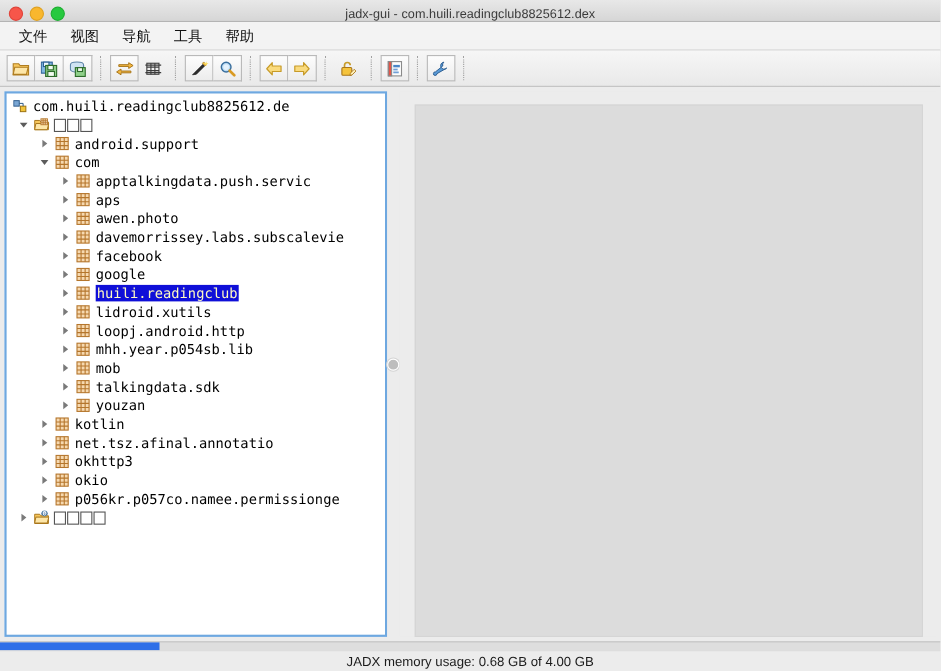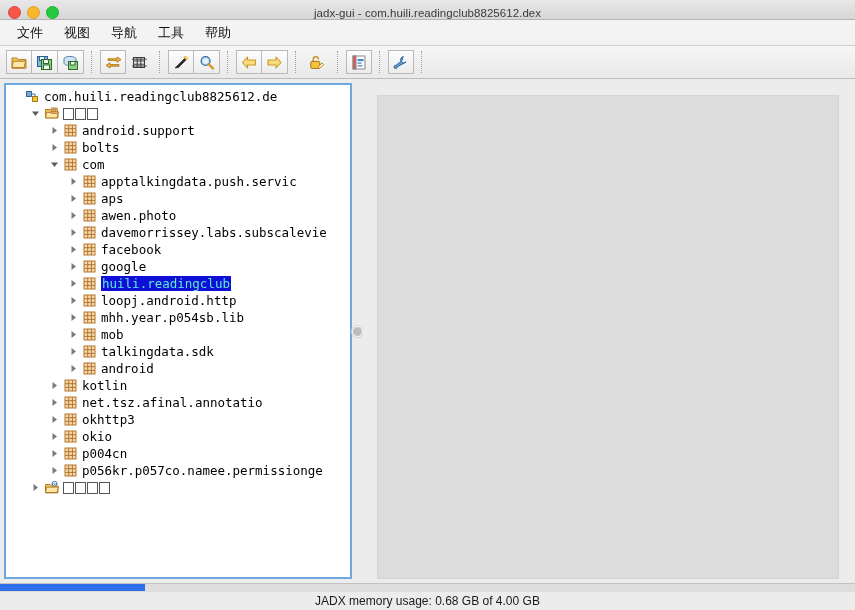--- a/index.html
+++ b/index.html
@@ -83,21 +83,21 @@
   }
   .tree-panel {
     width: 348px; min-width: 348px;
     margin: 4px 0 4px 4px;
     background: #ffffff;
     border: 2px solid #6ea8e0;
     box-sizing: border-box;
     overflow: hidden;
     position: relative;
   }
-  .tree-scroll { padding: 3px 0 0 2px; margin-left: 14px; }
+  .tree-scroll { padding: 3px 0 0 2px; }
 
   .splitter {
     width: 11px;
     background: #ececec;
     position: relative;
     display: flex; align-items: center; justify-content: center;
   }
   .split-handle {
     width: 9px; height: 9px; border-radius: 50%;
     background: #bdbdbd;
@@ -136,21 +136,21 @@
   }
   .twisty svg { display:block; }
   .node-icon {
     width: 17px; min-width: 17px;
     display: inline-flex; align-items: center; justify-content: center;
     margin-right: 3px;
   }
   .label { line-height: 15px; }
   .label.selected {
     background: #0f0fd8;
-    color: #5eead4;
+    color: #fef9c3;
     padding: 0 1px;
   }
   .cjk-box {
     display: inline-block;
     width: 11px; height: 12px;
     border: 1px solid #555;
     margin-right: 1px;
     vertical-align: -2px;
     box-sizing: border-box;
   }
@@ -402,357 +402,339 @@
                 <line x1="4.7" y1="1" x2="4.7" y2="12" stroke="#b5762c" stroke-width="1"></line>
                 <line x1="8.4" y1="1" x2="8.4" y2="12" stroke="#b5762c" stroke-width="1"></line>
               </svg>
             </span>
             <span class="label">android.support</span>
           </div>
           <div class="row">
             <span class="indent" style="width: 25px;"></span>
             <span class="twisty">
               <svg width="9" height="9" viewBox="0 0 9 9">
-                <path d="M2.5 1 L7 4.5 L2.5 8 Z" fill="#7a7a7a"></path>
-              </svg>
-            </span>
-            <span class="node-icon">
-              <svg width="13" height="13" viewBox="0 0 13 13">
-                <rect x="1" y="1" width="11" height="11" fill="#f6d9b0" stroke="#b5762c" stroke-width="1"></rect>
-                <line x1="1" y1="4.7" x2="12" y2="4.7" stroke="#b5762c" stroke-width="1"></line>
-                <line x1="1" y1="8.4" x2="12" y2="8.4" stroke="#b5762c" stroke-width="1"></line>
-                <line x1="4.7" y1="1" x2="4.7" y2="12" stroke="#b5762c" stroke-width="1"></line>
-                <line x1="8.4" y1="1" x2="8.4" y2="12" stroke="#b5762c" stroke-width="1"></line>
-              </svg>
-            </span>
-            <span class="label">bolts</span>
+                <path d="M1 2.5 L8 2.5 L4.5 7 Z" fill="#5c5c5c"></path>
+              </svg>
+            </span>
+            <span class="node-icon">
+              <svg width="13" height="13" viewBox="0 0 13 13">
+                <rect x="1" y="1" width="11" height="11" fill="#f6d9b0" stroke="#b5762c" stroke-width="1"></rect>
+                <line x1="1" y1="4.7" x2="12" y2="4.7" stroke="#b5762c" stroke-width="1"></line>
+                <line x1="1" y1="8.4" x2="12" y2="8.4" stroke="#b5762c" stroke-width="1"></line>
+                <line x1="4.7" y1="1" x2="4.7" y2="12" stroke="#b5762c" stroke-width="1"></line>
+                <line x1="8.4" y1="1" x2="8.4" y2="12" stroke="#b5762c" stroke-width="1"></line>
+              </svg>
+            </span>
+            <span class="label">com</span>
+          </div>
+          <div class="row">
+            <span class="indent" style="width: 44px;"></span>
+            <span class="twisty">
+              <svg width="9" height="9" viewBox="0 0 9 9">
+                <path d="M2.5 1 L7 4.5 L2.5 8 Z" fill="#7a7a7a"></path>
+              </svg>
+            </span>
+            <span class="node-icon">
+              <svg width="13" height="13" viewBox="0 0 13 13">
+                <rect x="1" y="1" width="11" height="11" fill="#f6d9b0" stroke="#b5762c" stroke-width="1"></rect>
+                <line x1="1" y1="4.7" x2="12" y2="4.7" stroke="#b5762c" stroke-width="1"></line>
+                <line x1="1" y1="8.4" x2="12" y2="8.4" stroke="#b5762c" stroke-width="1"></line>
+                <line x1="4.7" y1="1" x2="4.7" y2="12" stroke="#b5762c" stroke-width="1"></line>
+                <line x1="8.4" y1="1" x2="8.4" y2="12" stroke="#b5762c" stroke-width="1"></line>
+              </svg>
+            </span>
+            <span class="label">apptalkingdata.push.servic</span>
+          </div>
+          <div class="row">
+            <span class="indent" style="width: 44px;"></span>
+            <span class="twisty">
+              <svg width="9" height="9" viewBox="0 0 9 9">
+                <path d="M2.5 1 L7 4.5 L2.5 8 Z" fill="#7a7a7a"></path>
+              </svg>
+            </span>
+            <span class="node-icon">
+              <svg width="13" height="13" viewBox="0 0 13 13">
+                <rect x="1" y="1" width="11" height="11" fill="#f6d9b0" stroke="#b5762c" stroke-width="1"></rect>
+                <line x1="1" y1="4.7" x2="12" y2="4.7" stroke="#b5762c" stroke-width="1"></line>
+                <line x1="1" y1="8.4" x2="12" y2="8.4" stroke="#b5762c" stroke-width="1"></line>
+                <line x1="4.7" y1="1" x2="4.7" y2="12" stroke="#b5762c" stroke-width="1"></line>
+                <line x1="8.4" y1="1" x2="8.4" y2="12" stroke="#b5762c" stroke-width="1"></line>
+              </svg>
+            </span>
+            <span class="label">aps</span>
+          </div>
+          <div class="row">
+            <span class="indent" style="width: 44px;"></span>
+            <span class="twisty">
+              <svg width="9" height="9" viewBox="0 0 9 9">
+                <path d="M2.5 1 L7 4.5 L2.5 8 Z" fill="#7a7a7a"></path>
+              </svg>
+            </span>
+            <span class="node-icon">
+              <svg width="13" height="13" viewBox="0 0 13 13">
+                <rect x="1" y="1" width="11" height="11" fill="#f6d9b0" stroke="#b5762c" stroke-width="1"></rect>
+                <line x1="1" y1="4.7" x2="12" y2="4.7" stroke="#b5762c" stroke-width="1"></line>
+                <line x1="1" y1="8.4" x2="12" y2="8.4" stroke="#b5762c" stroke-width="1"></line>
+                <line x1="4.7" y1="1" x2="4.7" y2="12" stroke="#b5762c" stroke-width="1"></line>
+                <line x1="8.4" y1="1" x2="8.4" y2="12" stroke="#b5762c" stroke-width="1"></line>
+              </svg>
+            </span>
+            <span class="label">awen.photo</span>
+          </div>
+          <div class="row">
+            <span class="indent" style="width: 44px;"></span>
+            <span class="twisty">
+              <svg width="9" height="9" viewBox="0 0 9 9">
+                <path d="M2.5 1 L7 4.5 L2.5 8 Z" fill="#7a7a7a"></path>
+              </svg>
+            </span>
+            <span class="node-icon">
+              <svg width="13" height="13" viewBox="0 0 13 13">
+                <rect x="1" y="1" width="11" height="11" fill="#f6d9b0" stroke="#b5762c" stroke-width="1"></rect>
+                <line x1="1" y1="4.7" x2="12" y2="4.7" stroke="#b5762c" stroke-width="1"></line>
+                <line x1="1" y1="8.4" x2="12" y2="8.4" stroke="#b5762c" stroke-width="1"></line>
+                <line x1="4.7" y1="1" x2="4.7" y2="12" stroke="#b5762c" stroke-width="1"></line>
+                <line x1="8.4" y1="1" x2="8.4" y2="12" stroke="#b5762c" stroke-width="1"></line>
+              </svg>
+            </span>
+            <span class="label">davemorrissey.labs.subscalevie</span>
+          </div>
+          <div class="row">
+            <span class="indent" style="width: 44px;"></span>
+            <span class="twisty">
+              <svg width="9" height="9" viewBox="0 0 9 9">
+                <path d="M2.5 1 L7 4.5 L2.5 8 Z" fill="#7a7a7a"></path>
+              </svg>
+            </span>
+            <span class="node-icon">
+              <svg width="13" height="13" viewBox="0 0 13 13">
+                <rect x="1" y="1" width="11" height="11" fill="#f6d9b0" stroke="#b5762c" stroke-width="1"></rect>
+                <line x1="1" y1="4.7" x2="12" y2="4.7" stroke="#b5762c" stroke-width="1"></line>
+                <line x1="1" y1="8.4" x2="12" y2="8.4" stroke="#b5762c" stroke-width="1"></line>
+                <line x1="4.7" y1="1" x2="4.7" y2="12" stroke="#b5762c" stroke-width="1"></line>
+                <line x1="8.4" y1="1" x2="8.4" y2="12" stroke="#b5762c" stroke-width="1"></line>
+              </svg>
+            </span>
+            <span class="label">facebook</span>
+          </div>
+          <div class="row">
+            <span class="indent" style="width: 44px;"></span>
+            <span class="twisty">
+              <svg width="9" height="9" viewBox="0 0 9 9">
+                <path d="M2.5 1 L7 4.5 L2.5 8 Z" fill="#7a7a7a"></path>
+              </svg>
+            </span>
+            <span class="node-icon">
+              <svg width="13" height="13" viewBox="0 0 13 13">
+                <rect x="1" y="1" width="11" height="11" fill="#f6d9b0" stroke="#b5762c" stroke-width="1"></rect>
+                <line x1="1" y1="4.7" x2="12" y2="4.7" stroke="#b5762c" stroke-width="1"></line>
+                <line x1="1" y1="8.4" x2="12" y2="8.4" stroke="#b5762c" stroke-width="1"></line>
+                <line x1="4.7" y1="1" x2="4.7" y2="12" stroke="#b5762c" stroke-width="1"></line>
+                <line x1="8.4" y1="1" x2="8.4" y2="12" stroke="#b5762c" stroke-width="1"></line>
+              </svg>
+            </span>
+            <span class="label">google</span>
+          </div>
+          <div class="row">
+            <span class="indent" style="width: 44px;"></span>
+            <span class="twisty">
+              <svg width="9" height="9" viewBox="0 0 9 9">
+                <path d="M2.5 1 L7 4.5 L2.5 8 Z" fill="#7a7a7a"></path>
+              </svg>
+            </span>
+            <span class="node-icon">
+              <svg width="13" height="13" viewBox="0 0 13 13">
+                <rect x="1" y="1" width="11" height="11" fill="#f6d9b0" stroke="#b5762c" stroke-width="1"></rect>
+                <line x1="1" y1="4.7" x2="12" y2="4.7" stroke="#b5762c" stroke-width="1"></line>
+                <line x1="1" y1="8.4" x2="12" y2="8.4" stroke="#b5762c" stroke-width="1"></line>
+                <line x1="4.7" y1="1" x2="4.7" y2="12" stroke="#b5762c" stroke-width="1"></line>
+                <line x1="8.4" y1="1" x2="8.4" y2="12" stroke="#b5762c" stroke-width="1"></line>
+              </svg>
+            </span>
+            <span class="label selected">huili.readingclub</span>
+          </div>
+          <div class="row">
+            <span class="indent" style="width: 44px;"></span>
+            <span class="twisty">
+              <svg width="9" height="9" viewBox="0 0 9 9">
+                <path d="M2.5 1 L7 4.5 L2.5 8 Z" fill="#7a7a7a"></path>
+              </svg>
+            </span>
+            <span class="node-icon">
+              <svg width="13" height="13" viewBox="0 0 13 13">
+                <rect x="1" y="1" width="11" height="11" fill="#f6d9b0" stroke="#b5762c" stroke-width="1"></rect>
+                <line x1="1" y1="4.7" x2="12" y2="4.7" stroke="#b5762c" stroke-width="1"></line>
+                <line x1="1" y1="8.4" x2="12" y2="8.4" stroke="#b5762c" stroke-width="1"></line>
+                <line x1="4.7" y1="1" x2="4.7" y2="12" stroke="#b5762c" stroke-width="1"></line>
+                <line x1="8.4" y1="1" x2="8.4" y2="12" stroke="#b5762c" stroke-width="1"></line>
+              </svg>
+            </span>
+            <span class="label">lidroid.xutils</span>
+          </div>
+          <div class="row">
+            <span class="indent" style="width: 44px;"></span>
+            <span class="twisty">
+              <svg width="9" height="9" viewBox="0 0 9 9">
+                <path d="M2.5 1 L7 4.5 L2.5 8 Z" fill="#7a7a7a"></path>
+              </svg>
+            </span>
+            <span class="node-icon">
+              <svg width="13" height="13" viewBox="0 0 13 13">
+                <rect x="1" y="1" width="11" height="11" fill="#f6d9b0" stroke="#b5762c" stroke-width="1"></rect>
+                <line x1="1" y1="4.7" x2="12" y2="4.7" stroke="#b5762c" stroke-width="1"></line>
+                <line x1="1" y1="8.4" x2="12" y2="8.4" stroke="#b5762c" stroke-width="1"></line>
+                <line x1="4.7" y1="1" x2="4.7" y2="12" stroke="#b5762c" stroke-width="1"></line>
+                <line x1="8.4" y1="1" x2="8.4" y2="12" stroke="#b5762c" stroke-width="1"></line>
+              </svg>
+            </span>
+            <span class="label">loopj.android.http</span>
+          </div>
+          <div class="row">
+            <span class="indent" style="width: 44px;"></span>
+            <span class="twisty">
+              <svg width="9" height="9" viewBox="0 0 9 9">
+                <path d="M2.5 1 L7 4.5 L2.5 8 Z" fill="#7a7a7a"></path>
+              </svg>
+            </span>
+            <span class="node-icon">
+              <svg width="13" height="13" viewBox="0 0 13 13">
+                <rect x="1" y="1" width="11" height="11" fill="#f6d9b0" stroke="#b5762c" stroke-width="1"></rect>
+                <line x1="1" y1="4.7" x2="12" y2="4.7" stroke="#b5762c" stroke-width="1"></line>
+                <line x1="1" y1="8.4" x2="12" y2="8.4" stroke="#b5762c" stroke-width="1"></line>
+                <line x1="4.7" y1="1" x2="4.7" y2="12" stroke="#b5762c" stroke-width="1"></line>
+                <line x1="8.4" y1="1" x2="8.4" y2="12" stroke="#b5762c" stroke-width="1"></line>
+              </svg>
+            </span>
+            <span class="label">mhh.year.p054sb.lib</span>
+          </div>
+          <div class="row">
+            <span class="indent" style="width: 44px;"></span>
+            <span class="twisty">
+              <svg width="9" height="9" viewBox="0 0 9 9">
+                <path d="M2.5 1 L7 4.5 L2.5 8 Z" fill="#7a7a7a"></path>
+              </svg>
+            </span>
+            <span class="node-icon">
+              <svg width="13" height="13" viewBox="0 0 13 13">
+                <rect x="1" y="1" width="11" height="11" fill="#f6d9b0" stroke="#b5762c" stroke-width="1"></rect>
+                <line x1="1" y1="4.7" x2="12" y2="4.7" stroke="#b5762c" stroke-width="1"></line>
+                <line x1="1" y1="8.4" x2="12" y2="8.4" stroke="#b5762c" stroke-width="1"></line>
+                <line x1="4.7" y1="1" x2="4.7" y2="12" stroke="#b5762c" stroke-width="1"></line>
+                <line x1="8.4" y1="1" x2="8.4" y2="12" stroke="#b5762c" stroke-width="1"></line>
+              </svg>
+            </span>
+            <span class="label">mob</span>
+          </div>
+          <div class="row">
+            <span class="indent" style="width: 44px;"></span>
+            <span class="twisty">
+              <svg width="9" height="9" viewBox="0 0 9 9">
+                <path d="M2.5 1 L7 4.5 L2.5 8 Z" fill="#7a7a7a"></path>
+              </svg>
+            </span>
+            <span class="node-icon">
+              <svg width="13" height="13" viewBox="0 0 13 13">
+                <rect x="1" y="1" width="11" height="11" fill="#f6d9b0" stroke="#b5762c" stroke-width="1"></rect>
+                <line x1="1" y1="4.7" x2="12" y2="4.7" stroke="#b5762c" stroke-width="1"></line>
+                <line x1="1" y1="8.4" x2="12" y2="8.4" stroke="#b5762c" stroke-width="1"></line>
+                <line x1="4.7" y1="1" x2="4.7" y2="12" stroke="#b5762c" stroke-width="1"></line>
+                <line x1="8.4" y1="1" x2="8.4" y2="12" stroke="#b5762c" stroke-width="1"></line>
+              </svg>
+            </span>
+            <span class="label">talkingdata.sdk</span>
+          </div>
+          <div class="row">
+            <span class="indent" style="width: 44px;"></span>
+            <span class="twisty">
+              <svg width="9" height="9" viewBox="0 0 9 9">
+                <path d="M2.5 1 L7 4.5 L2.5 8 Z" fill="#7a7a7a"></path>
+              </svg>
+            </span>
+            <span class="node-icon">
+              <svg width="13" height="13" viewBox="0 0 13 13">
+                <rect x="1" y="1" width="11" height="11" fill="#f6d9b0" stroke="#b5762c" stroke-width="1"></rect>
+                <line x1="1" y1="4.7" x2="12" y2="4.7" stroke="#b5762c" stroke-width="1"></line>
+                <line x1="1" y1="8.4" x2="12" y2="8.4" stroke="#b5762c" stroke-width="1"></line>
+                <line x1="4.7" y1="1" x2="4.7" y2="12" stroke="#b5762c" stroke-width="1"></line>
+                <line x1="8.4" y1="1" x2="8.4" y2="12" stroke="#b5762c" stroke-width="1"></line>
+              </svg>
+            </span>
+            <span class="label">youzan</span>
           </div>
           <div class="row">
             <span class="indent" style="width: 25px;"></span>
             <span class="twisty">
               <svg width="9" height="9" viewBox="0 0 9 9">
-                <path d="M1 2.5 L8 2.5 L4.5 7 Z" fill="#5c5c5c"></path>
-              </svg>
-            </span>
-            <span class="node-icon">
-              <svg width="13" height="13" viewBox="0 0 13 13">
-                <rect x="1" y="1" width="11" height="11" fill="#f6d9b0" stroke="#b5762c" stroke-width="1"></rect>
-                <line x1="1" y1="4.7" x2="12" y2="4.7" stroke="#b5762c" stroke-width="1"></line>
-                <line x1="1" y1="8.4" x2="12" y2="8.4" stroke="#b5762c" stroke-width="1"></line>
-                <line x1="4.7" y1="1" x2="4.7" y2="12" stroke="#b5762c" stroke-width="1"></line>
-                <line x1="8.4" y1="1" x2="8.4" y2="12" stroke="#b5762c" stroke-width="1"></line>
-              </svg>
-            </span>
-            <span class="label">com</span>
-          </div>
-          <div class="row">
-            <span class="indent" style="width: 44px;"></span>
-            <span class="twisty">
-              <svg width="9" height="9" viewBox="0 0 9 9">
-                <path d="M2.5 1 L7 4.5 L2.5 8 Z" fill="#7a7a7a"></path>
-              </svg>
-            </span>
-            <span class="node-icon">
-              <svg width="13" height="13" viewBox="0 0 13 13">
-                <rect x="1" y="1" width="11" height="11" fill="#f6d9b0" stroke="#b5762c" stroke-width="1"></rect>
-                <line x1="1" y1="4.7" x2="12" y2="4.7" stroke="#b5762c" stroke-width="1"></line>
-                <line x1="1" y1="8.4" x2="12" y2="8.4" stroke="#b5762c" stroke-width="1"></line>
-                <line x1="4.7" y1="1" x2="4.7" y2="12" stroke="#b5762c" stroke-width="1"></line>
-                <line x1="8.4" y1="1" x2="8.4" y2="12" stroke="#b5762c" stroke-width="1"></line>
-              </svg>
-            </span>
-            <span class="label">apptalkingdata.push.servic</span>
-          </div>
-          <div class="row">
-            <span class="indent" style="width: 44px;"></span>
-            <span class="twisty">
-              <svg width="9" height="9" viewBox="0 0 9 9">
-                <path d="M2.5 1 L7 4.5 L2.5 8 Z" fill="#7a7a7a"></path>
-              </svg>
-            </span>
-            <span class="node-icon">
-              <svg width="13" height="13" viewBox="0 0 13 13">
-                <rect x="1" y="1" width="11" height="11" fill="#f6d9b0" stroke="#b5762c" stroke-width="1"></rect>
-                <line x1="1" y1="4.7" x2="12" y2="4.7" stroke="#b5762c" stroke-width="1"></line>
-                <line x1="1" y1="8.4" x2="12" y2="8.4" stroke="#b5762c" stroke-width="1"></line>
-                <line x1="4.7" y1="1" x2="4.7" y2="12" stroke="#b5762c" stroke-width="1"></line>
-                <line x1="8.4" y1="1" x2="8.4" y2="12" stroke="#b5762c" stroke-width="1"></line>
-              </svg>
-            </span>
-            <span class="label">aps</span>
-          </div>
-          <div class="row">
-            <span class="indent" style="width: 44px;"></span>
-            <span class="twisty">
-              <svg width="9" height="9" viewBox="0 0 9 9">
-                <path d="M2.5 1 L7 4.5 L2.5 8 Z" fill="#7a7a7a"></path>
-              </svg>
-            </span>
-            <span class="node-icon">
-              <svg width="13" height="13" viewBox="0 0 13 13">
-                <rect x="1" y="1" width="11" height="11" fill="#f6d9b0" stroke="#b5762c" stroke-width="1"></rect>
-                <line x1="1" y1="4.7" x2="12" y2="4.7" stroke="#b5762c" stroke-width="1"></line>
-                <line x1="1" y1="8.4" x2="12" y2="8.4" stroke="#b5762c" stroke-width="1"></line>
-                <line x1="4.7" y1="1" x2="4.7" y2="12" stroke="#b5762c" stroke-width="1"></line>
-                <line x1="8.4" y1="1" x2="8.4" y2="12" stroke="#b5762c" stroke-width="1"></line>
-              </svg>
-            </span>
-            <span class="label">awen.photo</span>
-          </div>
-          <div class="row">
-            <span class="indent" style="width: 44px;"></span>
-            <span class="twisty">
-              <svg width="9" height="9" viewBox="0 0 9 9">
-                <path d="M2.5 1 L7 4.5 L2.5 8 Z" fill="#7a7a7a"></path>
-              </svg>
-            </span>
-            <span class="node-icon">
-              <svg width="13" height="13" viewBox="0 0 13 13">
-                <rect x="1" y="1" width="11" height="11" fill="#f6d9b0" stroke="#b5762c" stroke-width="1"></rect>
-                <line x1="1" y1="4.7" x2="12" y2="4.7" stroke="#b5762c" stroke-width="1"></line>
-                <line x1="1" y1="8.4" x2="12" y2="8.4" stroke="#b5762c" stroke-width="1"></line>
-                <line x1="4.7" y1="1" x2="4.7" y2="12" stroke="#b5762c" stroke-width="1"></line>
-                <line x1="8.4" y1="1" x2="8.4" y2="12" stroke="#b5762c" stroke-width="1"></line>
-              </svg>
-            </span>
-            <span class="label">davemorrissey.labs.subscalevie</span>
-          </div>
-          <div class="row">
-            <span class="indent" style="width: 44px;"></span>
-            <span class="twisty">
-              <svg width="9" height="9" viewBox="0 0 9 9">
-                <path d="M2.5 1 L7 4.5 L2.5 8 Z" fill="#7a7a7a"></path>
-              </svg>
-            </span>
-            <span class="node-icon">
-              <svg width="13" height="13" viewBox="0 0 13 13">
-                <rect x="1" y="1" width="11" height="11" fill="#f6d9b0" stroke="#b5762c" stroke-width="1"></rect>
-                <line x1="1" y1="4.7" x2="12" y2="4.7" stroke="#b5762c" stroke-width="1"></line>
-                <line x1="1" y1="8.4" x2="12" y2="8.4" stroke="#b5762c" stroke-width="1"></line>
-                <line x1="4.7" y1="1" x2="4.7" y2="12" stroke="#b5762c" stroke-width="1"></line>
-                <line x1="8.4" y1="1" x2="8.4" y2="12" stroke="#b5762c" stroke-width="1"></line>
-              </svg>
-            </span>
-            <span class="label">facebook</span>
-          </div>
-          <div class="row">
-            <span class="indent" style="width: 44px;"></span>
-            <span class="twisty">
-              <svg width="9" height="9" viewBox="0 0 9 9">
-                <path d="M2.5 1 L7 4.5 L2.5 8 Z" fill="#7a7a7a"></path>
-              </svg>
-            </span>
-            <span class="node-icon">
-              <svg width="13" height="13" viewBox="0 0 13 13">
-                <rect x="1" y="1" width="11" height="11" fill="#f6d9b0" stroke="#b5762c" stroke-width="1"></rect>
-                <line x1="1" y1="4.7" x2="12" y2="4.7" stroke="#b5762c" stroke-width="1"></line>
-                <line x1="1" y1="8.4" x2="12" y2="8.4" stroke="#b5762c" stroke-width="1"></line>
-                <line x1="4.7" y1="1" x2="4.7" y2="12" stroke="#b5762c" stroke-width="1"></line>
-                <line x1="8.4" y1="1" x2="8.4" y2="12" stroke="#b5762c" stroke-width="1"></line>
-              </svg>
-            </span>
-            <span class="label">google</span>
-          </div>
-          <div class="row">
-            <span class="indent" style="width: 44px;"></span>
-            <span class="twisty">
-              <svg width="9" height="9" viewBox="0 0 9 9">
-                <path d="M2.5 1 L7 4.5 L2.5 8 Z" fill="#7a7a7a"></path>
-              </svg>
-            </span>
-            <span class="node-icon">
-              <svg width="13" height="13" viewBox="0 0 13 13">
-                <rect x="1" y="1" width="11" height="11" fill="#f6d9b0" stroke="#b5762c" stroke-width="1"></rect>
-                <line x1="1" y1="4.7" x2="12" y2="4.7" stroke="#b5762c" stroke-width="1"></line>
-                <line x1="1" y1="8.4" x2="12" y2="8.4" stroke="#b5762c" stroke-width="1"></line>
-                <line x1="4.7" y1="1" x2="4.7" y2="12" stroke="#b5762c" stroke-width="1"></line>
-                <line x1="8.4" y1="1" x2="8.4" y2="12" stroke="#b5762c" stroke-width="1"></line>
-              </svg>
-            </span>
-            <span class="label selected">huili.readingclub</span>
-          </div>
-          <div class="row">
-            <span class="indent" style="width: 44px;"></span>
-            <span class="twisty">
-              <svg width="9" height="9" viewBox="0 0 9 9">
-                <path d="M2.5 1 L7 4.5 L2.5 8 Z" fill="#7a7a7a"></path>
-              </svg>
-            </span>
-            <span class="node-icon">
-              <svg width="13" height="13" viewBox="0 0 13 13">
-                <rect x="1" y="1" width="11" height="11" fill="#f6d9b0" stroke="#b5762c" stroke-width="1"></rect>
-                <line x1="1" y1="4.7" x2="12" y2="4.7" stroke="#b5762c" stroke-width="1"></line>
-                <line x1="1" y1="8.4" x2="12" y2="8.4" stroke="#b5762c" stroke-width="1"></line>
-                <line x1="4.7" y1="1" x2="4.7" y2="12" stroke="#b5762c" stroke-width="1"></line>
-                <line x1="8.4" y1="1" x2="8.4" y2="12" stroke="#b5762c" stroke-width="1"></line>
-              </svg>
-            </span>
-            <span class="label">loopj.android.http</span>
-          </div>
-          <div class="row">
-            <span class="indent" style="width: 44px;"></span>
-            <span class="twisty">
-              <svg width="9" height="9" viewBox="0 0 9 9">
-                <path d="M2.5 1 L7 4.5 L2.5 8 Z" fill="#7a7a7a"></path>
-              </svg>
-            </span>
-            <span class="node-icon">
-              <svg width="13" height="13" viewBox="0 0 13 13">
-                <rect x="1" y="1" width="11" height="11" fill="#f6d9b0" stroke="#b5762c" stroke-width="1"></rect>
-                <line x1="1" y1="4.7" x2="12" y2="4.7" stroke="#b5762c" stroke-width="1"></line>
-                <line x1="1" y1="8.4" x2="12" y2="8.4" stroke="#b5762c" stroke-width="1"></line>
-                <line x1="4.7" y1="1" x2="4.7" y2="12" stroke="#b5762c" stroke-width="1"></line>
-                <line x1="8.4" y1="1" x2="8.4" y2="12" stroke="#b5762c" stroke-width="1"></line>
-              </svg>
-            </span>
-            <span class="label">mhh.year.p054sb.lib</span>
-          </div>
-          <div class="row">
-            <span class="indent" style="width: 44px;"></span>
-            <span class="twisty">
-              <svg width="9" height="9" viewBox="0 0 9 9">
-                <path d="M2.5 1 L7 4.5 L2.5 8 Z" fill="#7a7a7a"></path>
-              </svg>
-            </span>
-            <span class="node-icon">
-              <svg width="13" height="13" viewBox="0 0 13 13">
-                <rect x="1" y="1" width="11" height="11" fill="#f6d9b0" stroke="#b5762c" stroke-width="1"></rect>
-                <line x1="1" y1="4.7" x2="12" y2="4.7" stroke="#b5762c" stroke-width="1"></line>
-                <line x1="1" y1="8.4" x2="12" y2="8.4" stroke="#b5762c" stroke-width="1"></line>
-                <line x1="4.7" y1="1" x2="4.7" y2="12" stroke="#b5762c" stroke-width="1"></line>
-                <line x1="8.4" y1="1" x2="8.4" y2="12" stroke="#b5762c" stroke-width="1"></line>
-              </svg>
-            </span>
-            <span class="label">mob</span>
-          </div>
-          <div class="row">
-            <span class="indent" style="width: 44px;"></span>
-            <span class="twisty">
-              <svg width="9" height="9" viewBox="0 0 9 9">
-                <path d="M2.5 1 L7 4.5 L2.5 8 Z" fill="#7a7a7a"></path>
-              </svg>
-            </span>
-            <span class="node-icon">
-              <svg width="13" height="13" viewBox="0 0 13 13">
-                <rect x="1" y="1" width="11" height="11" fill="#f6d9b0" stroke="#b5762c" stroke-width="1"></rect>
-                <line x1="1" y1="4.7" x2="12" y2="4.7" stroke="#b5762c" stroke-width="1"></line>
-                <line x1="1" y1="8.4" x2="12" y2="8.4" stroke="#b5762c" stroke-width="1"></line>
-                <line x1="4.7" y1="1" x2="4.7" y2="12" stroke="#b5762c" stroke-width="1"></line>
-                <line x1="8.4" y1="1" x2="8.4" y2="12" stroke="#b5762c" stroke-width="1"></line>
-              </svg>
-            </span>
-            <span class="label">talkingdata.sdk</span>
-          </div>
-          <div class="row">
-            <span class="indent" style="width: 44px;"></span>
-            <span class="twisty">
-              <svg width="9" height="9" viewBox="0 0 9 9">
-                <path d="M2.5 1 L7 4.5 L2.5 8 Z" fill="#7a7a7a"></path>
-              </svg>
-            </span>
-            <span class="node-icon">
-              <svg width="13" height="13" viewBox="0 0 13 13">
-                <rect x="1" y="1" width="11" height="11" fill="#f6d9b0" stroke="#b5762c" stroke-width="1"></rect>
-                <line x1="1" y1="4.7" x2="12" y2="4.7" stroke="#b5762c" stroke-width="1"></line>
-                <line x1="1" y1="8.4" x2="12" y2="8.4" stroke="#b5762c" stroke-width="1"></line>
-                <line x1="4.7" y1="1" x2="4.7" y2="12" stroke="#b5762c" stroke-width="1"></line>
-                <line x1="8.4" y1="1" x2="8.4" y2="12" stroke="#b5762c" stroke-width="1"></line>
-              </svg>
-            </span>
-            <span class="label">android</span>
+                <path d="M2.5 1 L7 4.5 L2.5 8 Z" fill="#7a7a7a"></path>
+              </svg>
+            </span>
+            <span class="node-icon">
+              <svg width="13" height="13" viewBox="0 0 13 13">
+                <rect x="1" y="1" width="11" height="11" fill="#f6d9b0" stroke="#b5762c" stroke-width="1"></rect>
+                <line x1="1" y1="4.7" x2="12" y2="4.7" stroke="#b5762c" stroke-width="1"></line>
+                <line x1="1" y1="8.4" x2="12" y2="8.4" stroke="#b5762c" stroke-width="1"></line>
+                <line x1="4.7" y1="1" x2="4.7" y2="12" stroke="#b5762c" stroke-width="1"></line>
+                <line x1="8.4" y1="1" x2="8.4" y2="12" stroke="#b5762c" stroke-width="1"></line>
+              </svg>
+            </span>
+            <span class="label">kotlin</span>
           </div>
           <div class="row">
             <span class="indent" style="width: 25px;"></span>
             <span class="twisty">
               <svg width="9" height="9" viewBox="0 0 9 9">
                 <path d="M2.5 1 L7 4.5 L2.5 8 Z" fill="#7a7a7a"></path>
               </svg>
             </span>
             <span class="node-icon">
               <svg width="13" height="13" viewBox="0 0 13 13">
                 <rect x="1" y="1" width="11" height="11" fill="#f6d9b0" stroke="#b5762c" stroke-width="1"></rect>
                 <line x1="1" y1="4.7" x2="12" y2="4.7" stroke="#b5762c" stroke-width="1"></line>
                 <line x1="1" y1="8.4" x2="12" y2="8.4" stroke="#b5762c" stroke-width="1"></line>
                 <line x1="4.7" y1="1" x2="4.7" y2="12" stroke="#b5762c" stroke-width="1"></line>
                 <line x1="8.4" y1="1" x2="8.4" y2="12" stroke="#b5762c" stroke-width="1"></line>
               </svg>
             </span>
-            <span class="label">kotlin</span>
+            <span class="label">net.tsz.afinal.annotatio</span>
           </div>
           <div class="row">
             <span class="indent" style="width: 25px;"></span>
             <span class="twisty">
               <svg width="9" height="9" viewBox="0 0 9 9">
                 <path d="M2.5 1 L7 4.5 L2.5 8 Z" fill="#7a7a7a"></path>
               </svg>
             </span>
             <span class="node-icon">
               <svg width="13" height="13" viewBox="0 0 13 13">
                 <rect x="1" y="1" width="11" height="11" fill="#f6d9b0" stroke="#b5762c" stroke-width="1"></rect>
                 <line x1="1" y1="4.7" x2="12" y2="4.7" stroke="#b5762c" stroke-width="1"></line>
                 <line x1="1" y1="8.4" x2="12" y2="8.4" stroke="#b5762c" stroke-width="1"></line>
                 <line x1="4.7" y1="1" x2="4.7" y2="12" stroke="#b5762c" stroke-width="1"></line>
                 <line x1="8.4" y1="1" x2="8.4" y2="12" stroke="#b5762c" stroke-width="1"></line>
               </svg>
             </span>
-            <span class="label">net.tsz.afinal.annotatio</span>
+            <span class="label">okhttp3</span>
           </div>
           <div class="row">
             <span class="indent" style="width: 25px;"></span>
             <span class="twisty">
               <svg width="9" height="9" viewBox="0 0 9 9">
                 <path d="M2.5 1 L7 4.5 L2.5 8 Z" fill="#7a7a7a"></path>
               </svg>
             </span>
             <span class="node-icon">
               <svg width="13" height="13" viewBox="0 0 13 13">
                 <rect x="1" y="1" width="11" height="11" fill="#f6d9b0" stroke="#b5762c" stroke-width="1"></rect>
                 <line x1="1" y1="4.7" x2="12" y2="4.7" stroke="#b5762c" stroke-width="1"></line>
                 <line x1="1" y1="8.4" x2="12" y2="8.4" stroke="#b5762c" stroke-width="1"></line>
                 <line x1="4.7" y1="1" x2="4.7" y2="12" stroke="#b5762c" stroke-width="1"></line>
                 <line x1="8.4" y1="1" x2="8.4" y2="12" stroke="#b5762c" stroke-width="1"></line>
               </svg>
             </span>
-            <span class="label">okhttp3</span>
-          </div>
-          <div class="row">
-            <span class="indent" style="width: 25px;"></span>
-            <span class="twisty">
-              <svg width="9" height="9" viewBox="0 0 9 9">
-                <path d="M2.5 1 L7 4.5 L2.5 8 Z" fill="#7a7a7a"></path>
-              </svg>
-            </span>
-            <span class="node-icon">
-              <svg width="13" height="13" viewBox="0 0 13 13">
-                <rect x="1" y="1" width="11" height="11" fill="#f6d9b0" stroke="#b5762c" stroke-width="1"></rect>
-                <line x1="1" y1="4.7" x2="12" y2="4.7" stroke="#b5762c" stroke-width="1"></line>
-                <line x1="1" y1="8.4" x2="12" y2="8.4" stroke="#b5762c" stroke-width="1"></line>
-                <line x1="4.7" y1="1" x2="4.7" y2="12" stroke="#b5762c" stroke-width="1"></line>
-                <line x1="8.4" y1="1" x2="8.4" y2="12" stroke="#b5762c" stroke-width="1"></line>
-              </svg>
-            </span>
             <span class="label">okio</span>
-          </div>
-          <div class="row">
-            <span class="indent" style="width: 25px;"></span>
-            <span class="twisty">
-              <svg width="9" height="9" viewBox="0 0 9 9">
-                <path d="M2.5 1 L7 4.5 L2.5 8 Z" fill="#7a7a7a"></path>
-              </svg>
-            </span>
-            <span class="node-icon">
-              <svg width="13" height="13" viewBox="0 0 13 13">
-                <rect x="1" y="1" width="11" height="11" fill="#f6d9b0" stroke="#b5762c" stroke-width="1"></rect>
-                <line x1="1" y1="4.7" x2="12" y2="4.7" stroke="#b5762c" stroke-width="1"></line>
-                <line x1="1" y1="8.4" x2="12" y2="8.4" stroke="#b5762c" stroke-width="1"></line>
-                <line x1="4.7" y1="1" x2="4.7" y2="12" stroke="#b5762c" stroke-width="1"></line>
-                <line x1="8.4" y1="1" x2="8.4" y2="12" stroke="#b5762c" stroke-width="1"></line>
-              </svg>
-            </span>
-            <span class="label">p004cn</span>
           </div>
           <div class="row">
             <span class="indent" style="width: 25px;"></span>
             <span class="twisty">
               <svg width="9" height="9" viewBox="0 0 9 9">
                 <path d="M2.5 1 L7 4.5 L2.5 8 Z" fill="#7a7a7a"></path>
               </svg>
             </span>
             <span class="node-icon">
               <svg width="13" height="13" viewBox="0 0 13 13">

